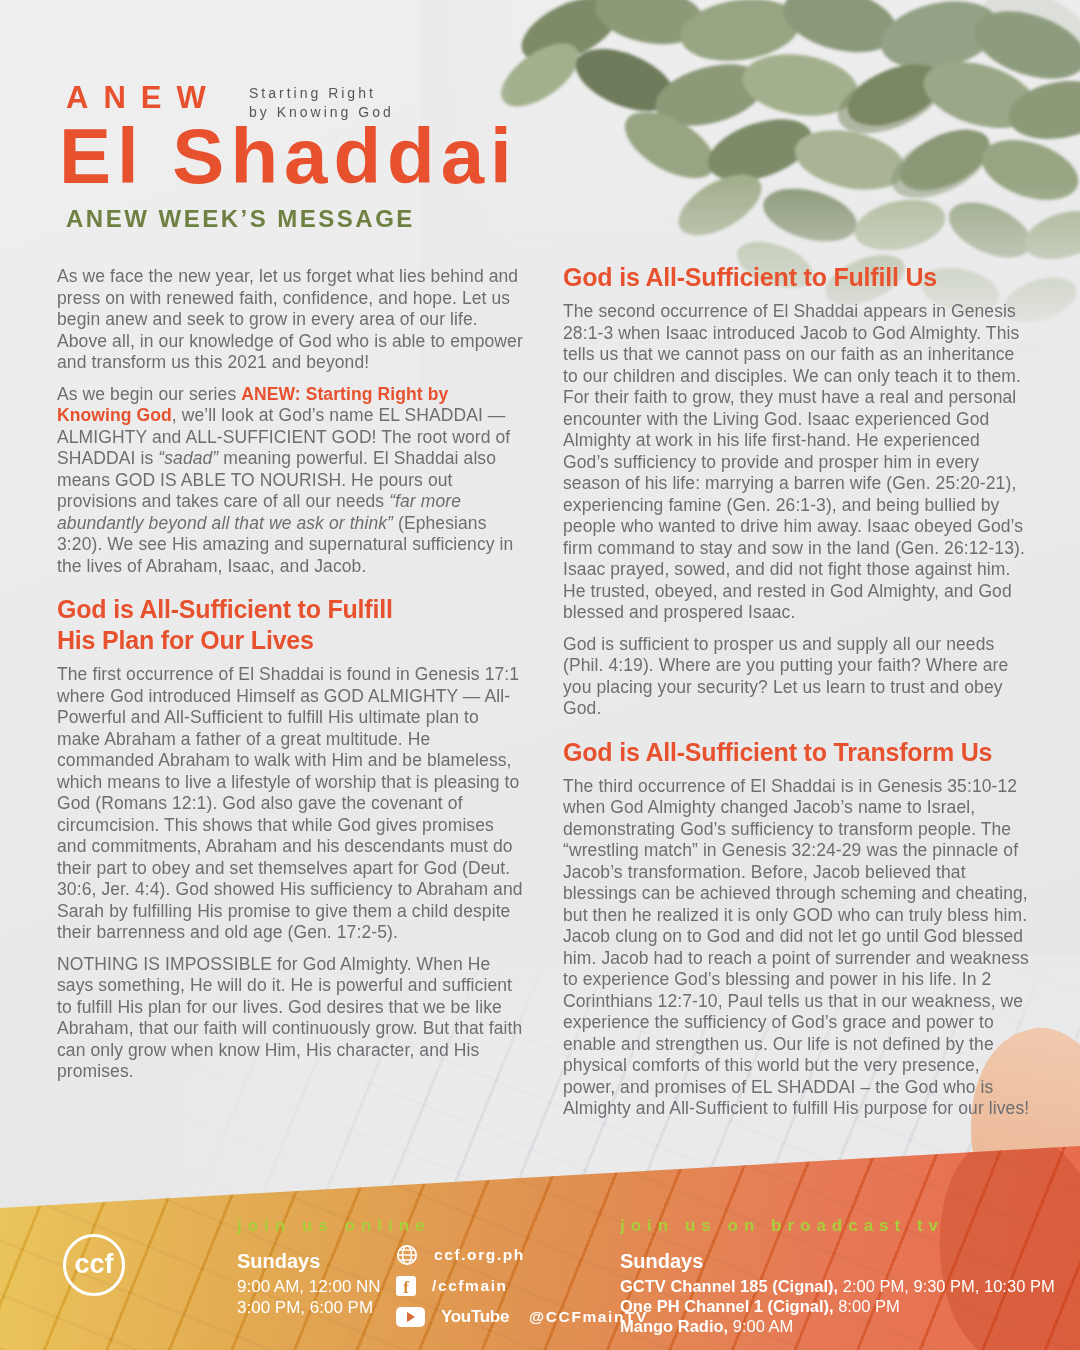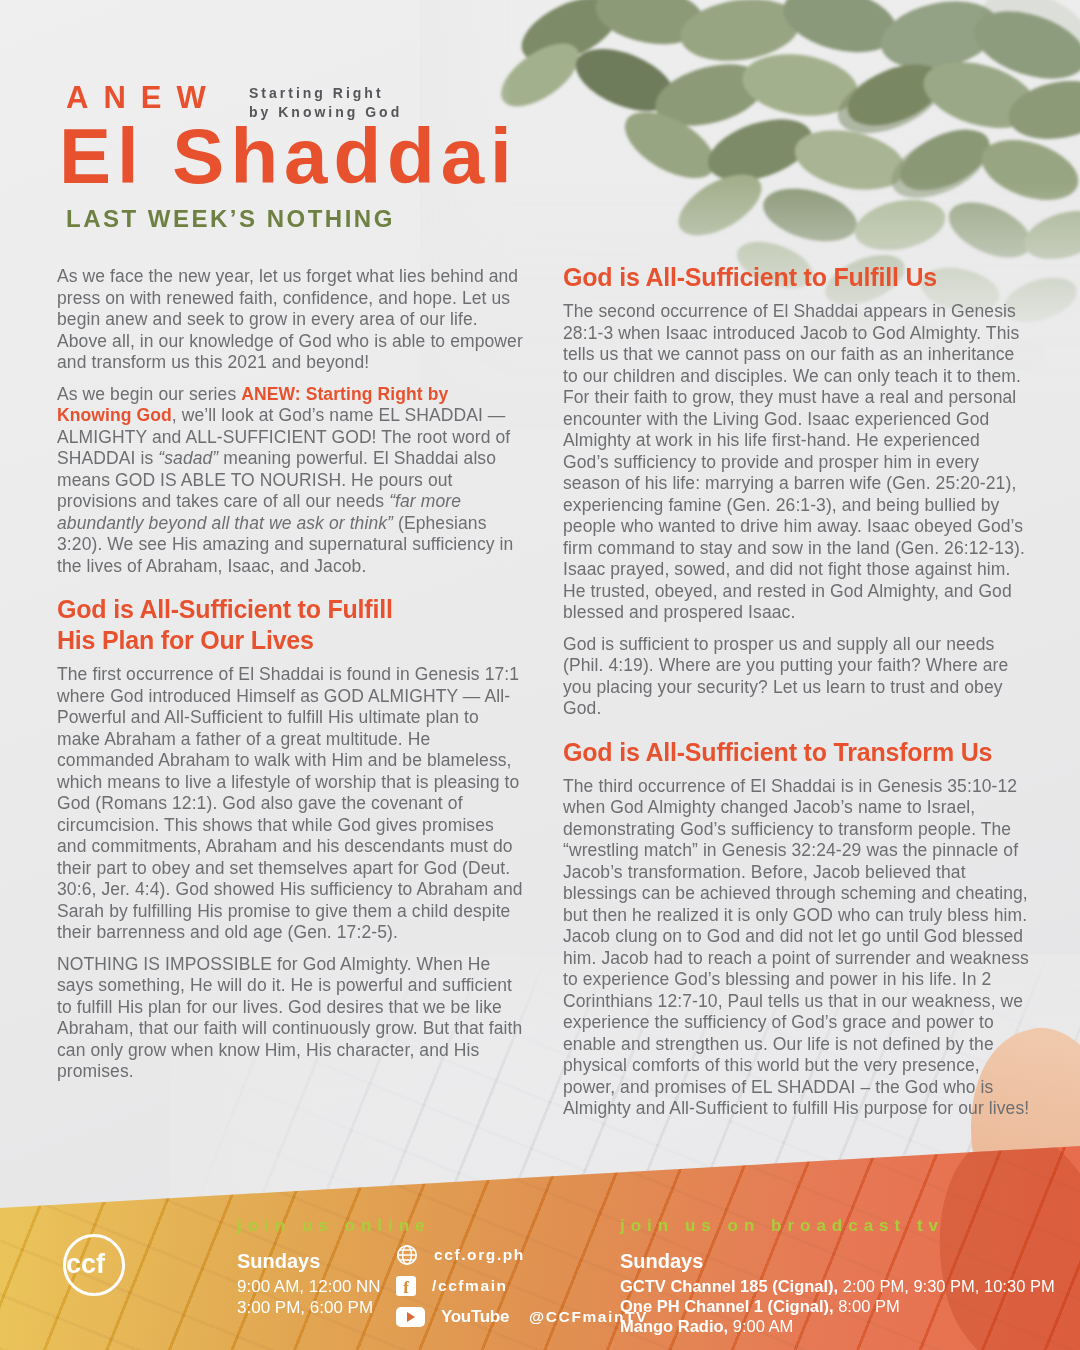--- a/index.html
+++ b/index.html
@@ -29,21 +29,21 @@
   }
   .hand{position:absolute; top:1028px; right:-48px; width:158px; height:215px; z-index:2;
     background:linear-gradient(205deg,#f1ccb1,#e9b08d);
     border-radius:52% 44% 46% 54% / 58% 60% 40% 42%;
     transform:rotate(-14deg);
   }
   
   .header{position:absolute; inset:0; z-index:5;}
   .anew{position:absolute; left:66px; top:80px; font-size:31px; font-weight:700;
     letter-spacing:15px; color:#e8512e;}
-  .tagline{position:absolute; left:249px; top:84px; font-size:14px; font-weight:700;
+  .tagline{position:absolute; left:249px; top:84px; font-size:14px; font-weight:400;
     letter-spacing:3px; color:#55565a; line-height:19px;}
   .big-title{position:absolute; left:59px; top:115px; font-size:78px; font-weight:700;
     letter-spacing:6px; color:#e8512e; line-height:82px;}
   .section-label{position:absolute; left:66px; top:205px; font-size:24px; font-weight:700;
     letter-spacing:2.5px; color:#6e8142;}
   
   .col{position:absolute; top:266px; width:467px; z-index:5; color:#6d6e71;
     font-size:17.5px; line-height:21.5px; letter-spacing:.1px;}
   .col-left{left:57px;}
   .col-right{left:563px; top:262px;}
@@ -62,21 +62,21 @@
   .footer-kb{position:absolute; inset:0;
     background:
       repeating-linear-gradient(112deg, rgba(140,70,20,.10) 0 3px, rgba(255,255,255,.15) 3px 58px),
       repeating-linear-gradient(22deg, rgba(140,70,20,.08) 0 3px, rgba(255,255,255,0) 3px 50px);
   }
   .hand-under{position:absolute; right:-34px; top:-16px; width:175px; height:250px;
     background:rgba(190,58,28,.30); border-radius:52% 44% 46% 54% / 58% 60% 40% 42%;
     transform:rotate(-14deg);}
   .ccf-logo{position:absolute; left:63px; top:88px; width:62px; height:62px;
     border:3.5px solid #fff; border-radius:50%; box-sizing:border-box;
-    display:flex; align-items:center; justify-content:flex-start;}
+    display:flex; align-items:center; justify-content:center;}
   .ccf-logo span{color:#fff; font-size:27px; font-weight:700; letter-spacing:0; margin-top:-2px;}
   .f-block{position:absolute; color:#fff;}
   .f-online{left:237px; top:70px;}
   .f-icons{left:396px; top:98px;}
   .f-tv{left:620px; top:70px;}
   .f-heading{color:#aace3b; font-size:17px; font-weight:700; letter-spacing:6px; margin:0 0 14px 0;}
   .f-day{font-size:20px; font-weight:700; margin:0 0 3px 0;}
   .f-line{font-size:17px; line-height:21px; margin:0;}
   .f-tv .f-line{font-size:16.5px; line-height:20px;}
   .f-tv .f-line b{font-weight:700;}
@@ -147,21 +147,21 @@
 
   <div class="hand"></div>
 
   <div class="header">
     <div class="anew">ANEW</div>
     <div class="tagline">
       <div>Starting Right</div>
       <div>by Knowing God</div>
     </div>
     <div class="big-title">El Shaddai</div>
-    <div class="section-label">LAST WEEK’S NOTHING</div>
+    <div class="section-label">ANEW WEEK’S MESSAGE</div>
   </div>
 
   <div class="col col-left">
     <p>As we face the new year, let us forget what lies behind and press on with renewed faith, confidence, and hope. Let us begin anew and seek to grow in every area of our life. Above all, in our knowledge of God who is able to empower and transform us this 2021 and beyond!</p>
     <p><span>As we begin our series </span><span class="accent-bold">ANEW: Starting Right by Knowing God</span><span>, we’ll look at God’s name EL SHADDAI — ALMIGHTY and ALL-SUFFICIENT GOD! The root word of SHADDAI is </span><span class="ital">“sadad”</span><span> meaning powerful. El Shaddai also means GOD IS ABLE TO NOURISH. He pours out provisions and takes care of all our needs </span><span class="ital">“far more abundantly beyond all that we ask or think”</span><span> (Ephesians 3:20). We see His amazing and supernatural sufficiency in the lives of Abraham, Isaac, and Jacob.</span></p>
     <h2 class="head">
       <span style="display:block">God is All-Sufficient to Fulfill</span>
       <span style="display:block">His Plan for Our Lives</span>
     </h2>
     <p>The first occurrence of El Shaddai is found in Genesis 17:1 where God introduced Himself as GOD ALMIGHTY — All-Powerful and All-Sufficient to fulfill His ultimate plan to make Abraham a father of a great multitude. He commanded Abraham to walk with Him and be blameless, which means to live a lifestyle of worship that is pleasing to God (Romans 12:1). God also gave the covenant of circumcision. This shows that while God gives promises and commitments, Abraham and his descendants must do their part to obey and set themselves apart for God (Deut. 30:6, Jer. 4:4). God showed His sufficiency to Abraham and Sarah by fulfilling His promise to give them a child despite their barrenness and old age (Gen. 17:2-5).</p>

